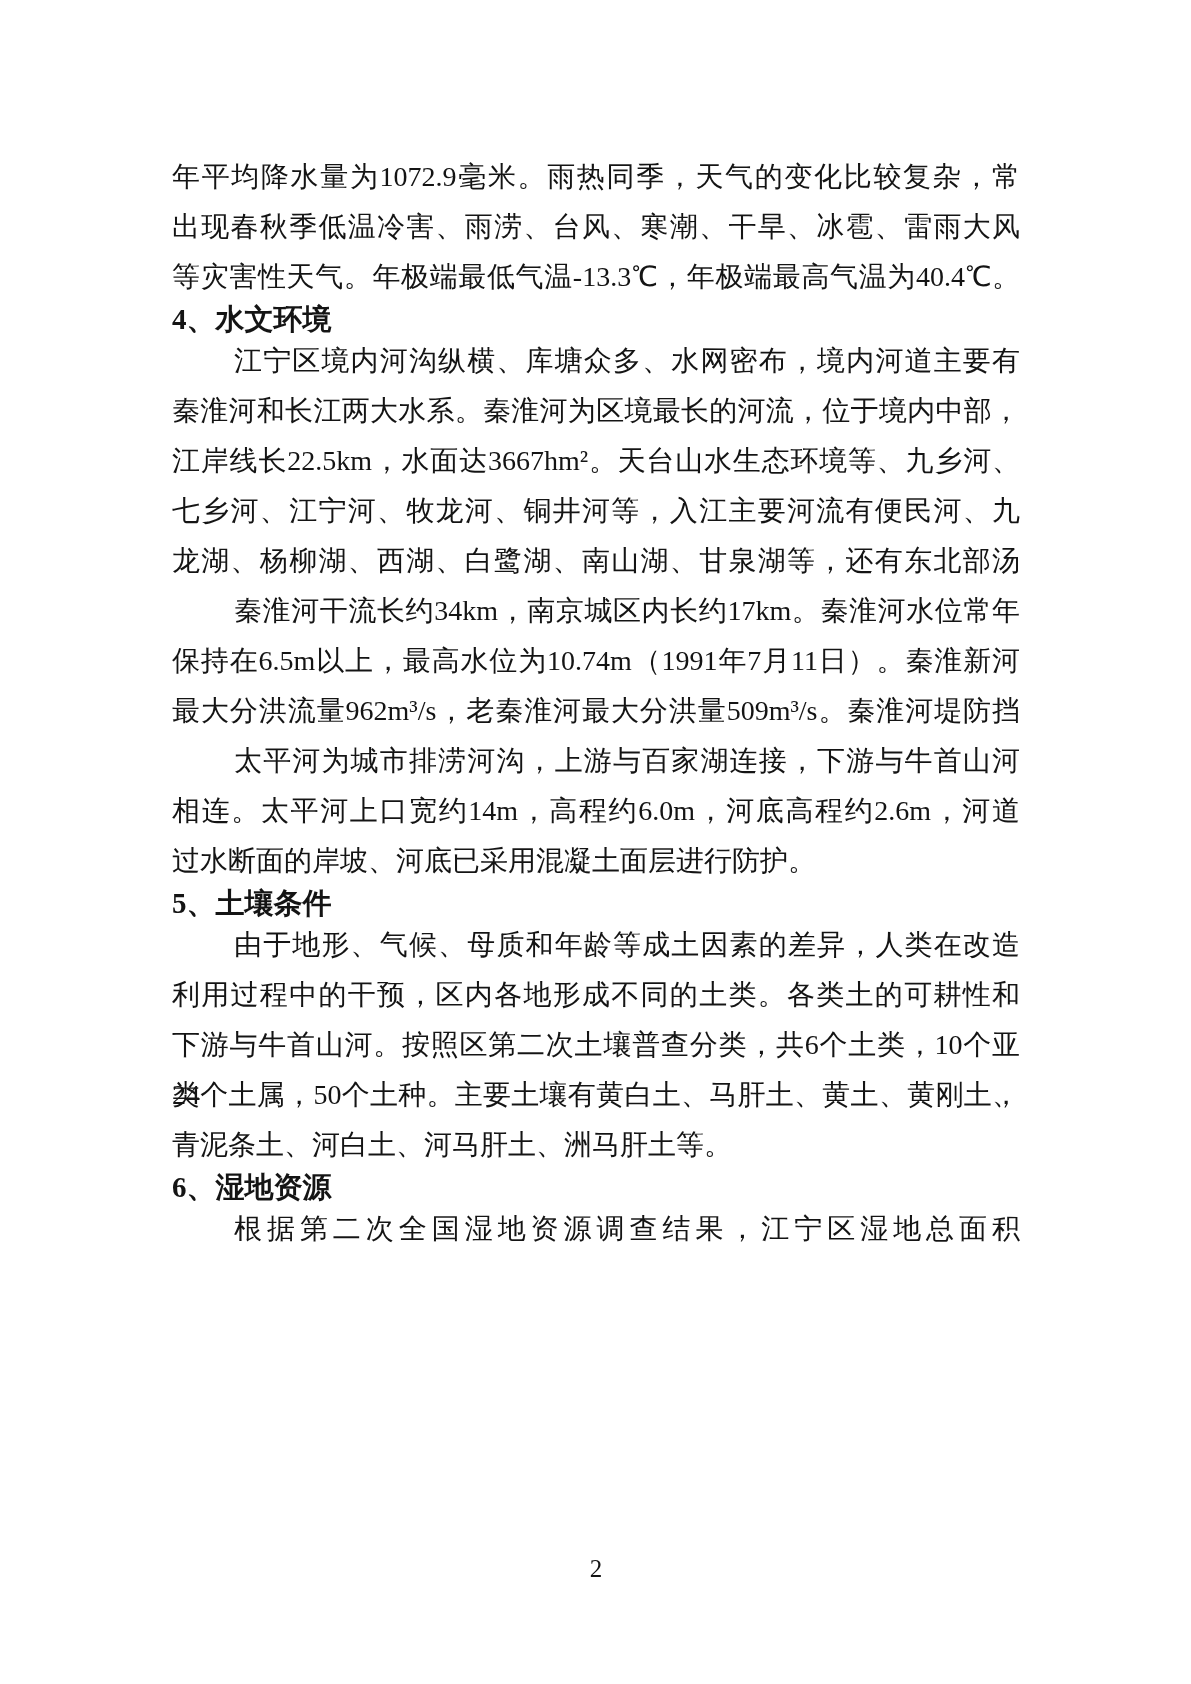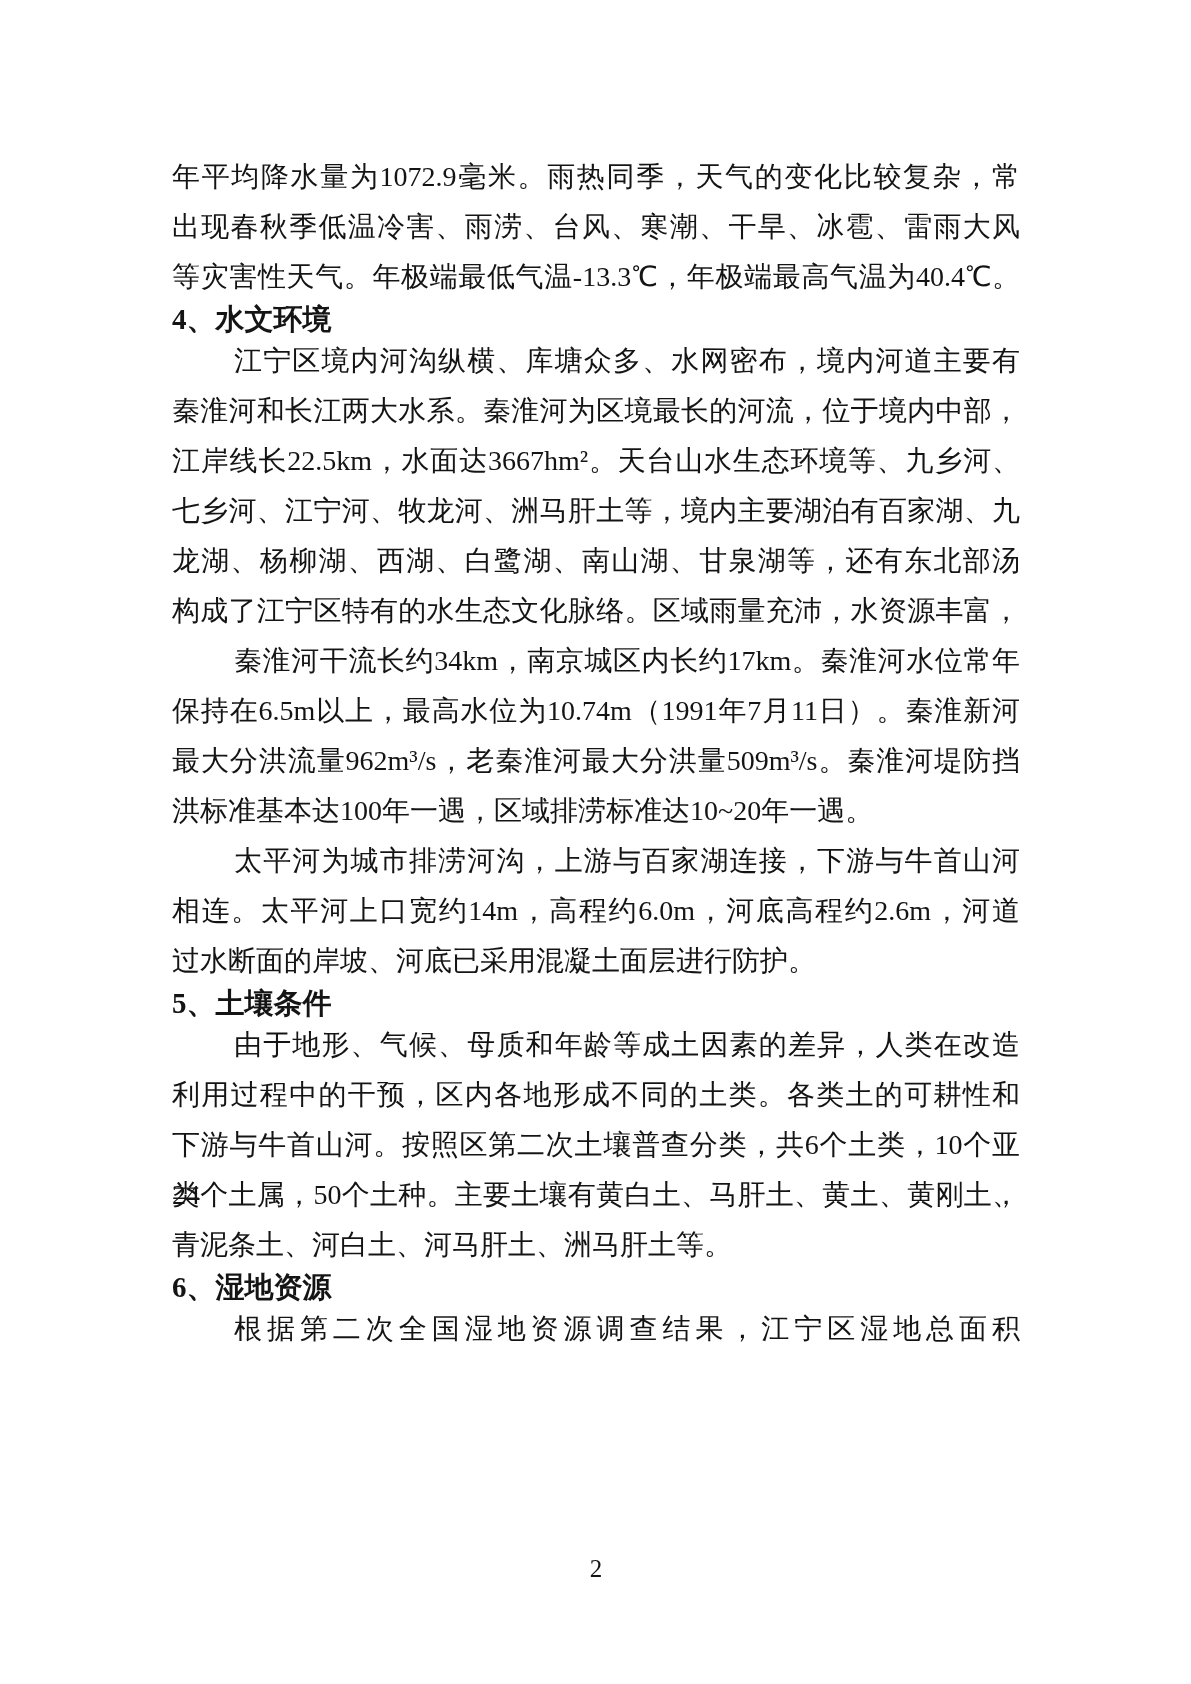--- a/index.html
+++ b/index.html
@@ -72,27 +72,25 @@
 
 <div class="page">
   <div class="content">
       <div class="line body">年平均降水量为1072.9毫米。雨热同季，天气的变化比较复杂，常</div>
       <div class="line body">出现春秋季低温冷害、雨涝、台风、寒潮、干旱、冰雹、雷雨大风</div>
       <div class="line body">等灾害性天气。年极端最低气温-13.3℃，年极端最高气温为40.4℃。</div>
       <div class="line heading">4、水文环境</div>
       <div class="line body-indent">江宁区境内河沟纵横、库塘众多、水网密布，境内河道主要有</div>
       <div class="line body">秦淮河和长江两大水系。秦淮河为区境最长的河流，位于境内中部，</div>
       <div class="line body">江岸线长22.5km，水面达3667hm²。天台山水生态环境等、九乡河、</div>
-      <div class="line body">七乡河、江宁河、牧龙河、洲马肝土等，境内主要湖泊有百家湖、九</div>
+      <div class="line body">七乡河、江宁河、牧龙河、铜井河等，入江主要河流有便民河、九</div>
       <div class="line body">龙湖、杨柳湖、西湖、白鹭湖、南山湖、甘泉湖等，还有东北部汤</div>
-      <div class="line body">构成了江宁区特有的水生态文化脉络。区域雨量充沛，水资源丰富，</div>
       <div class="line body-indent">秦淮河干流长约34km，南京城区内长约17km。秦淮河水位常年</div>
       <div class="line body">保持在6.5m以上，最高水位为10.74m（1991年7月11日）。秦淮新河</div>
       <div class="line body">最大分洪流量962m³/s，老秦淮河最大分洪量509m³/s。秦淮河堤防挡</div>
-      <div class="line body-end">洪标准基本达100年一遇，区域排涝标准达10~20年一遇。</div>
       <div class="line body-indent">太平河为城市排涝河沟，上游与百家湖连接，下游与牛首山河</div>
       <div class="line body">相连。太平河上口宽约14m，高程约6.0m，河底高程约2.6m，河道</div>
       <div class="line body-end">过水断面的岸坡、河底已采用混凝土面层进行防护。</div>
       <div class="line heading">5、土壤条件</div>
       <div class="line body-indent">由于地形、气候、母质和年龄等成土因素的差异，人类在改造</div>
       <div class="line body">利用过程中的干预，区内各地形成不同的土类。各类土的可耕性和</div>
       <div class="line body">下游与牛首山河。按照区第二次土壤普查分类，共6个土类，10个亚类，</div>
       <div class="line body">24个土属，50个土种。主要土壤有黄白土、马肝土、黄土、黄刚土、</div>
       <div class="line body-end">青泥条土、河白土、河马肝土、洲马肝土等。</div>
       <div class="line heading">6、湿地资源</div>

